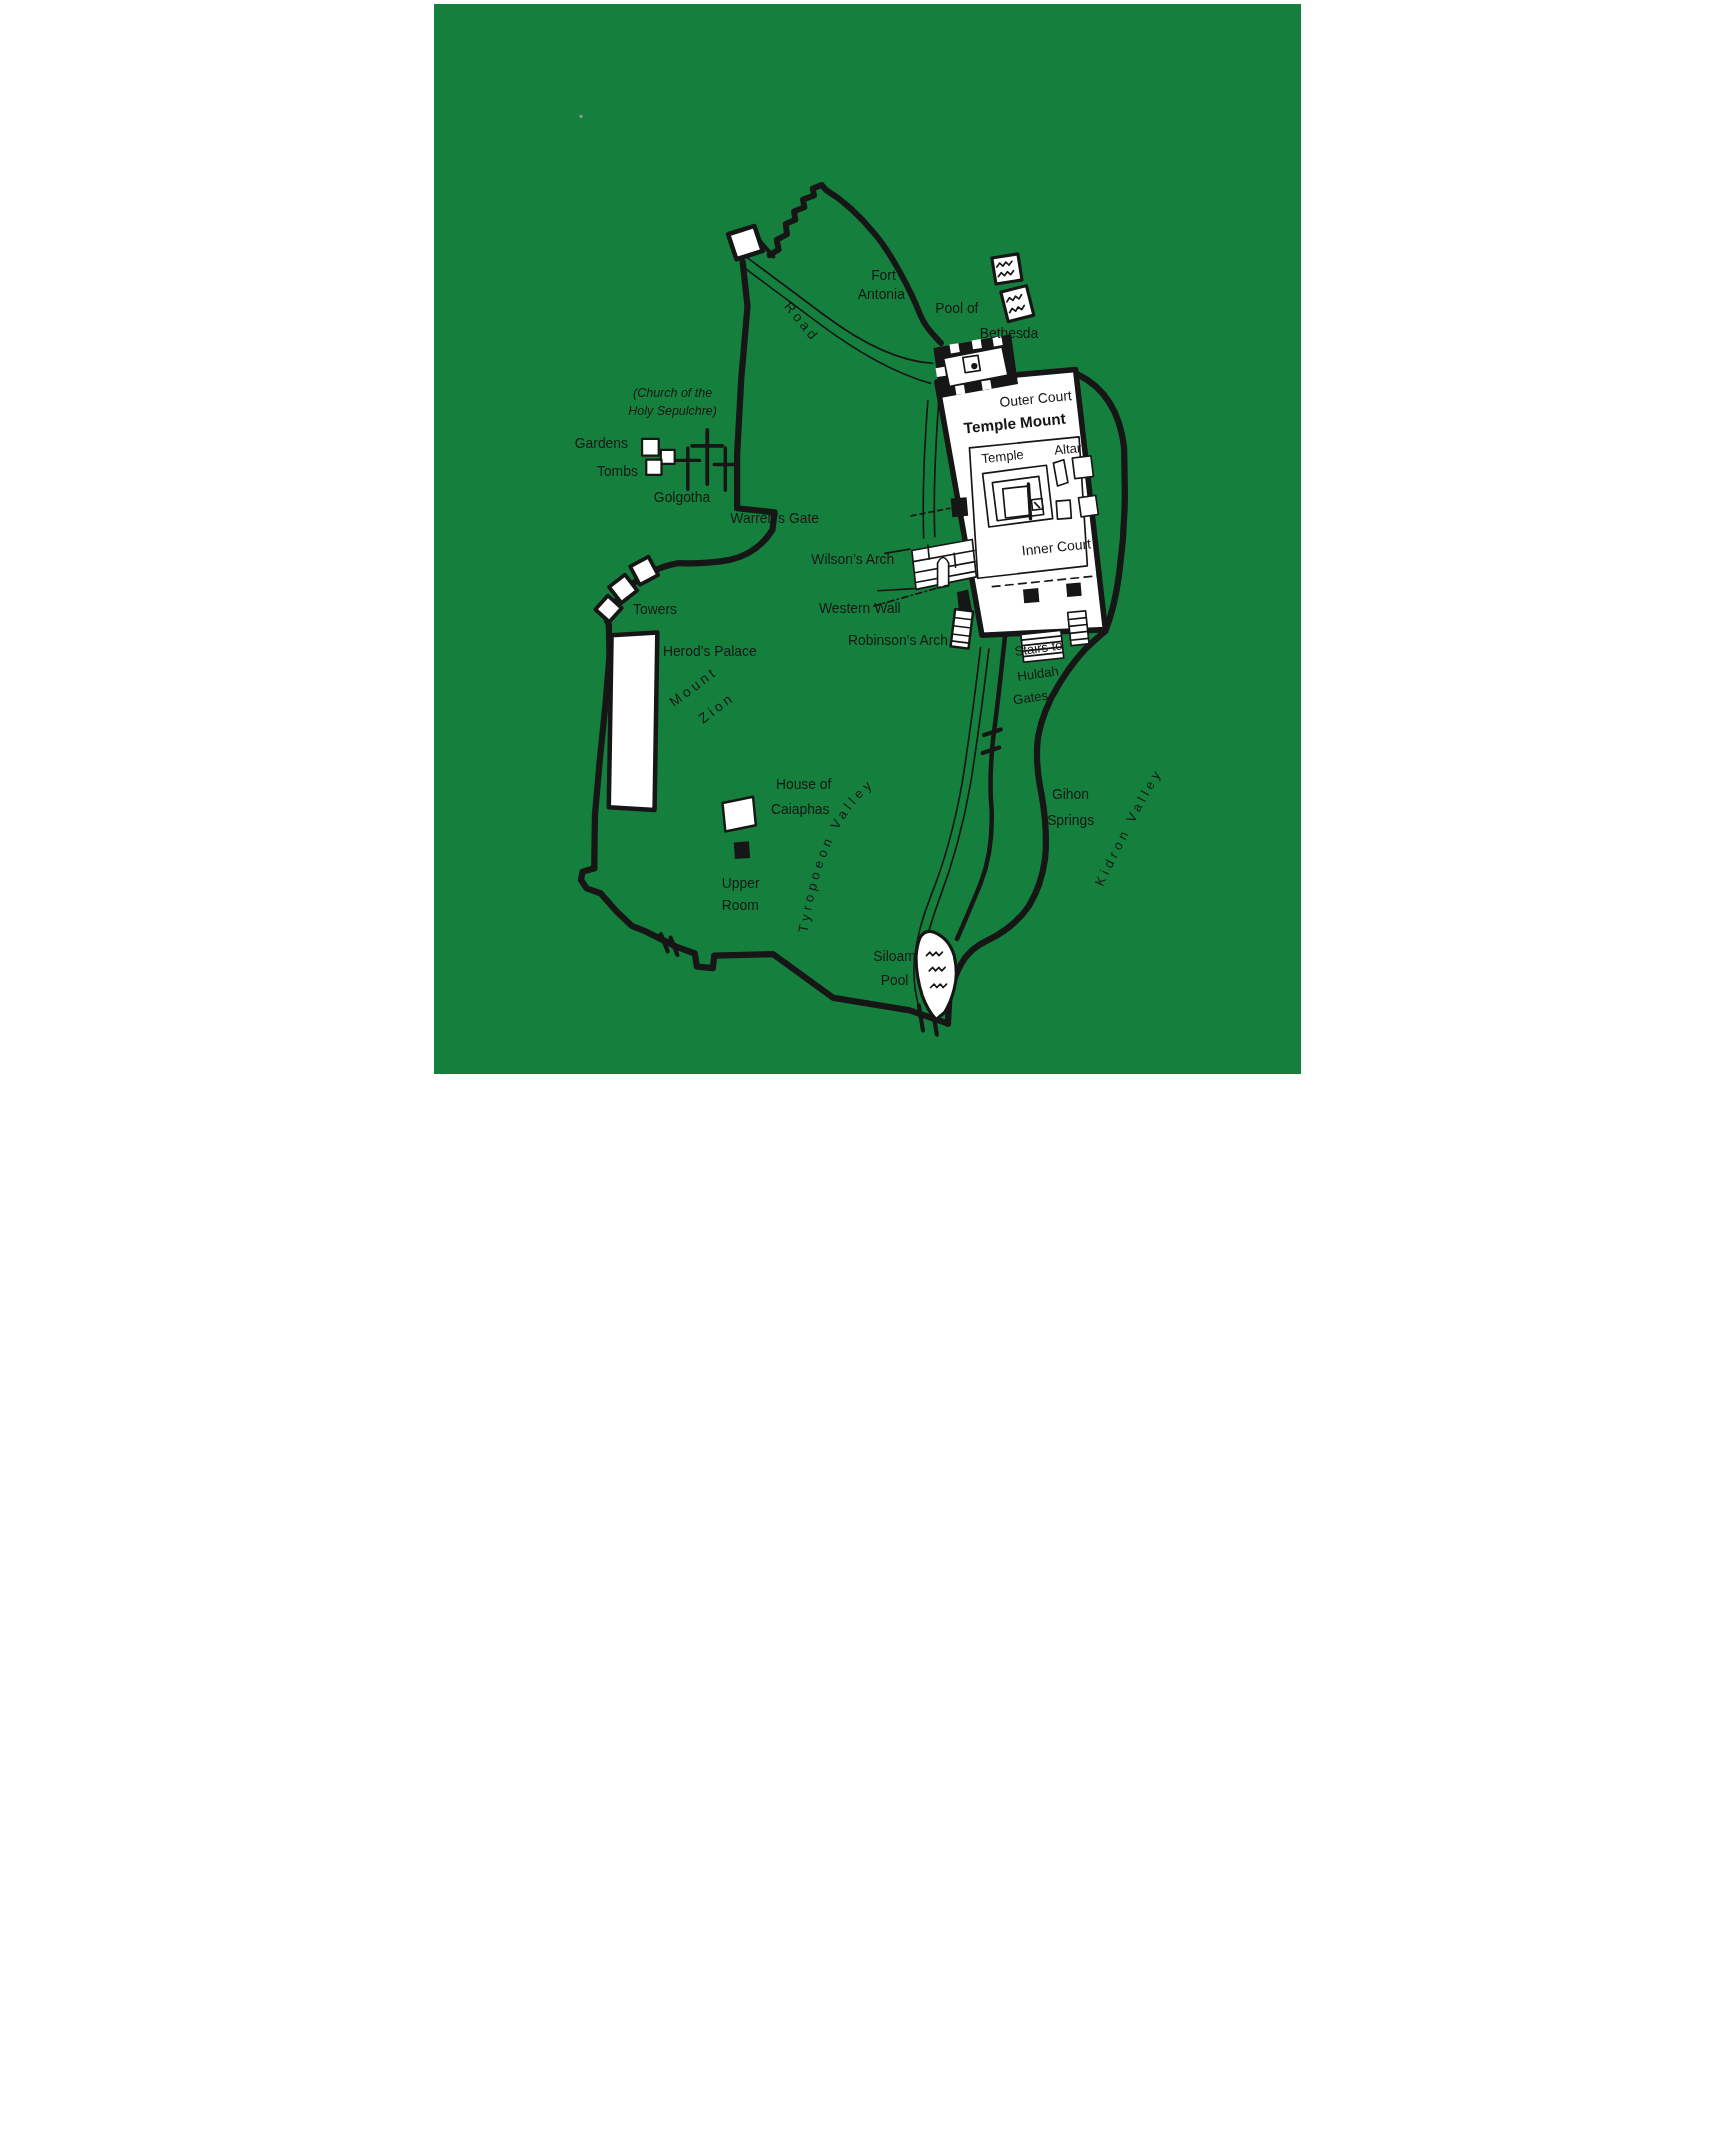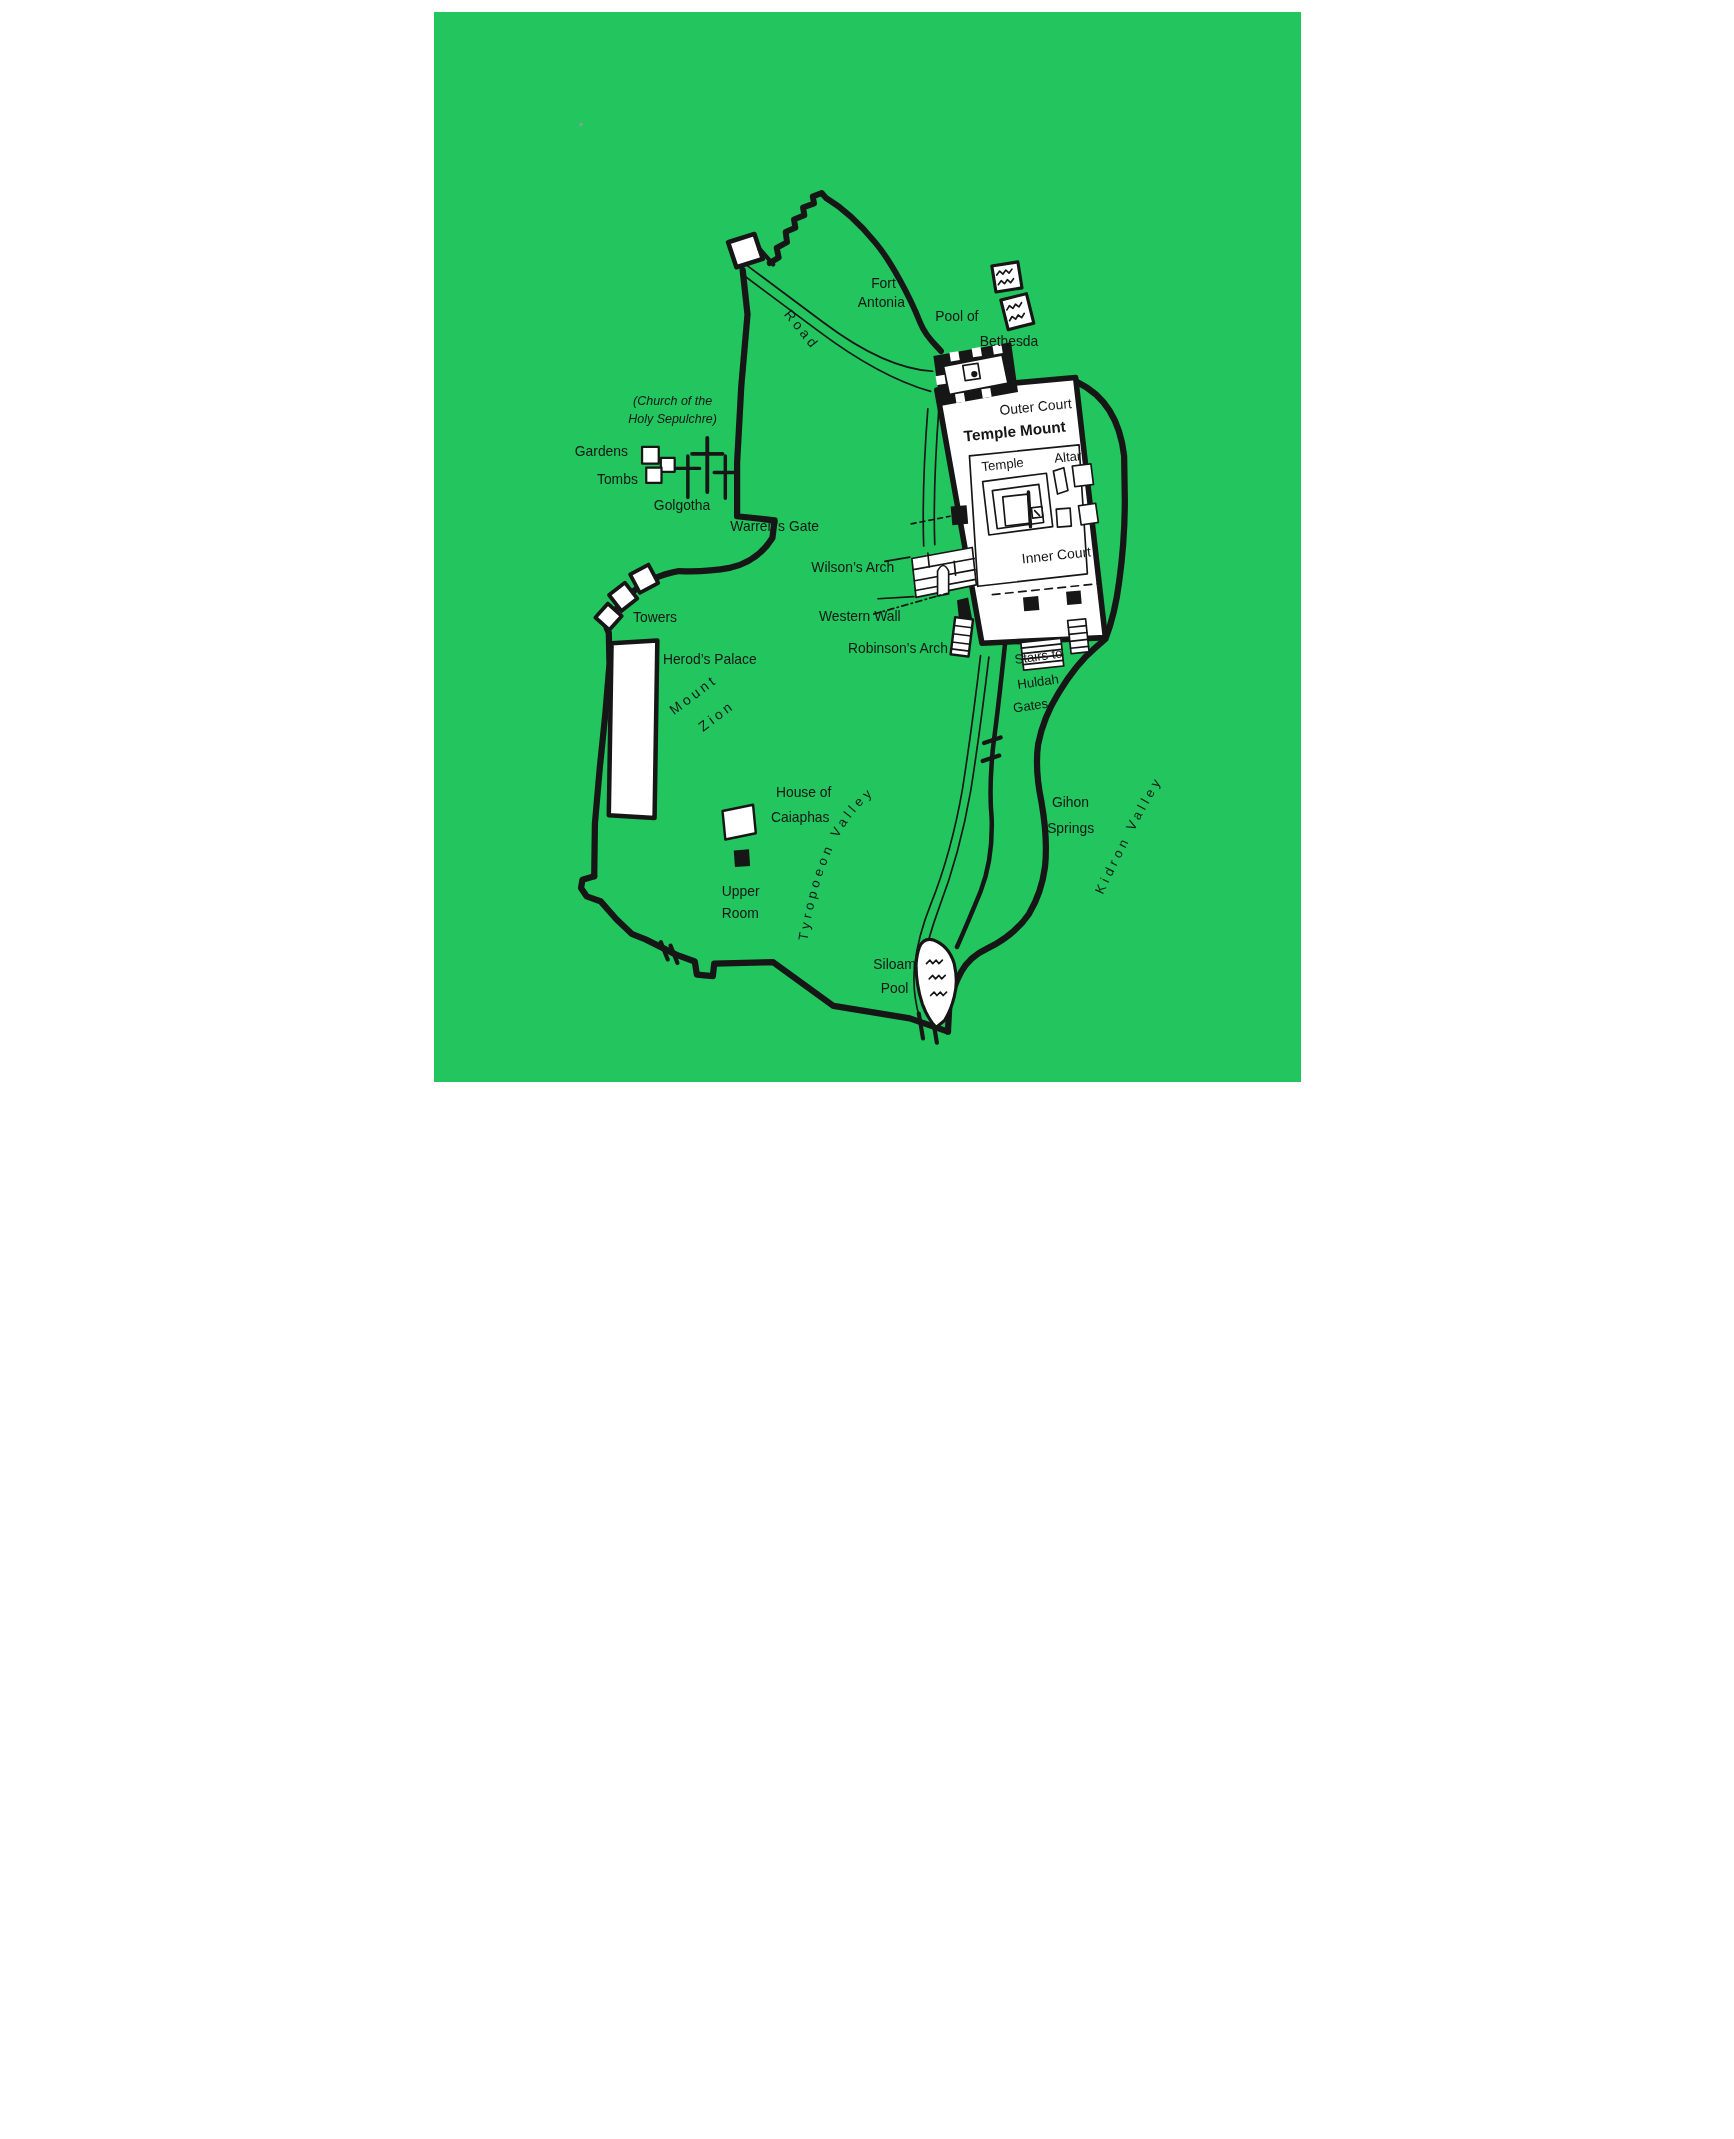--- a/index.html
+++ b/index.html
@@ -1,16 +1,16 @@
 <!DOCTYPE html>
 <html style="font-size:11px"><head>
 <meta charset="utf-8">
 <style>
   html,body{margin:0;padding:0;background:#ffffff;}
-  .page{width:100%;max-width:867px;margin:12px auto;background:#22c55e;text-decoration:underline;}
+  .page{width:100%;max-width:867px;margin:4px auto;background:#15803d;text-decoration:underline;}
   svg{display:block;width:100%;height:auto;}
   text{font-family:"Liberation Sans","DejaVu Sans",sans-serif;fill:#161616;}
   .lbl{font-size:20px;}
   .lbl-b{font-size:22px;font-weight:bold;}
   .lbl-i{font-size:18px;font-style:italic;}
   .lbl-s{font-size:19px;}
   .sp{letter-spacing:5px;}
   .sp2{letter-spacing:6px;font-size:19px;}
   .ink{stroke:#161616;fill:none;stroke-linecap:round;stroke-linejoin:round;}
   .fillink{fill:#161616;stroke:none;}

